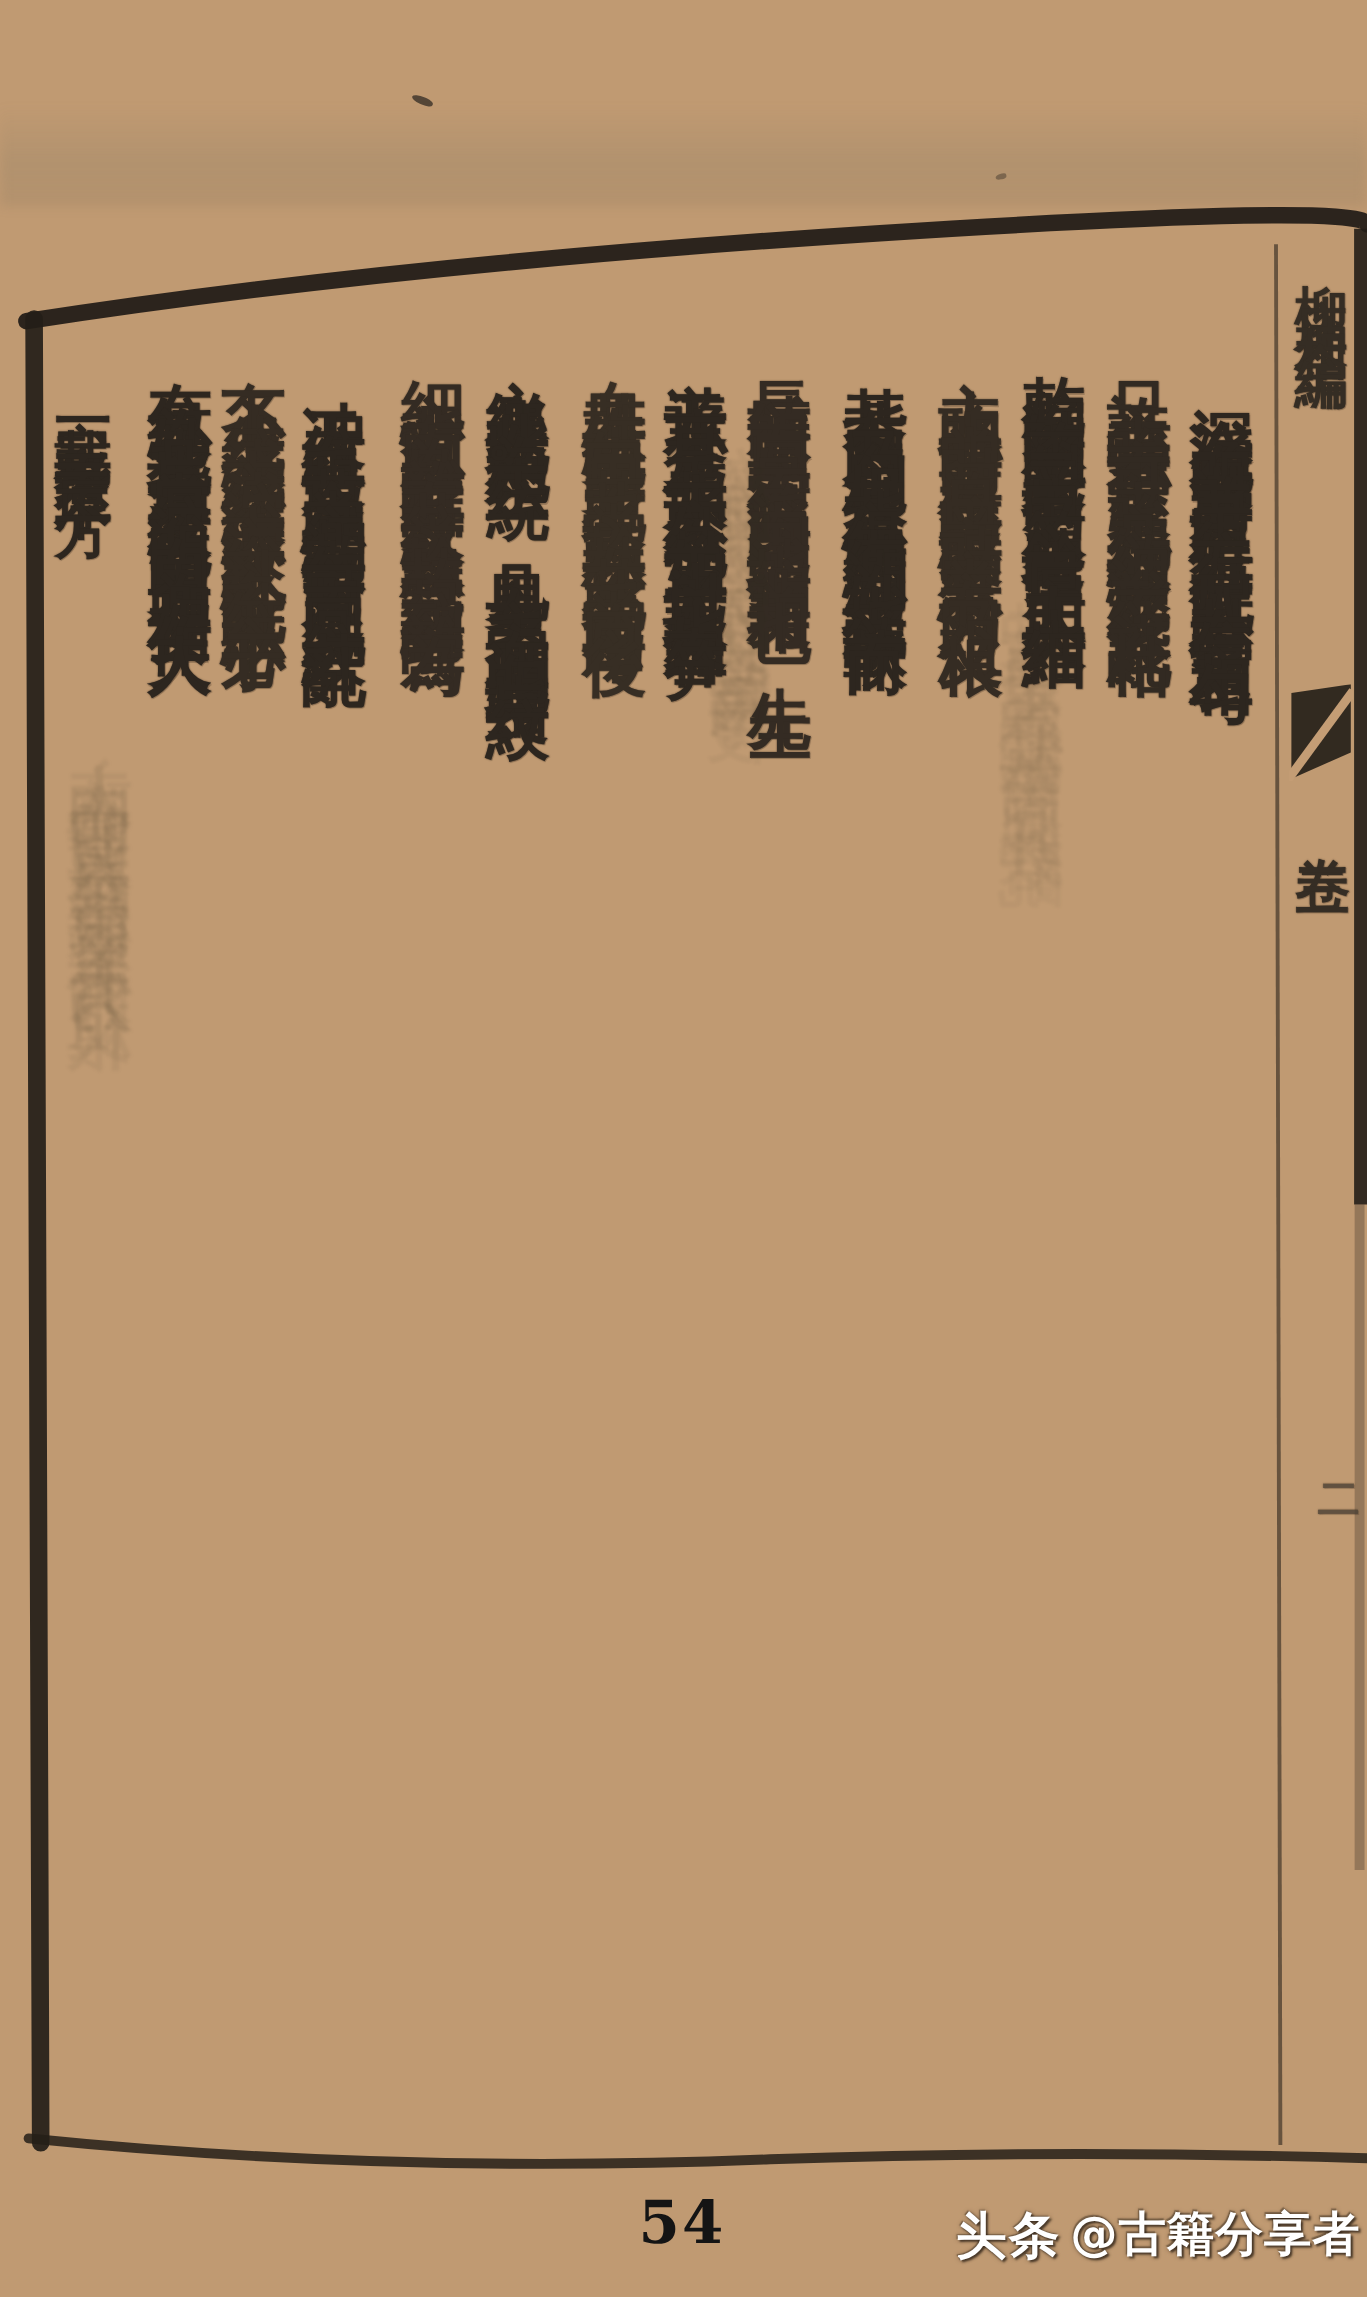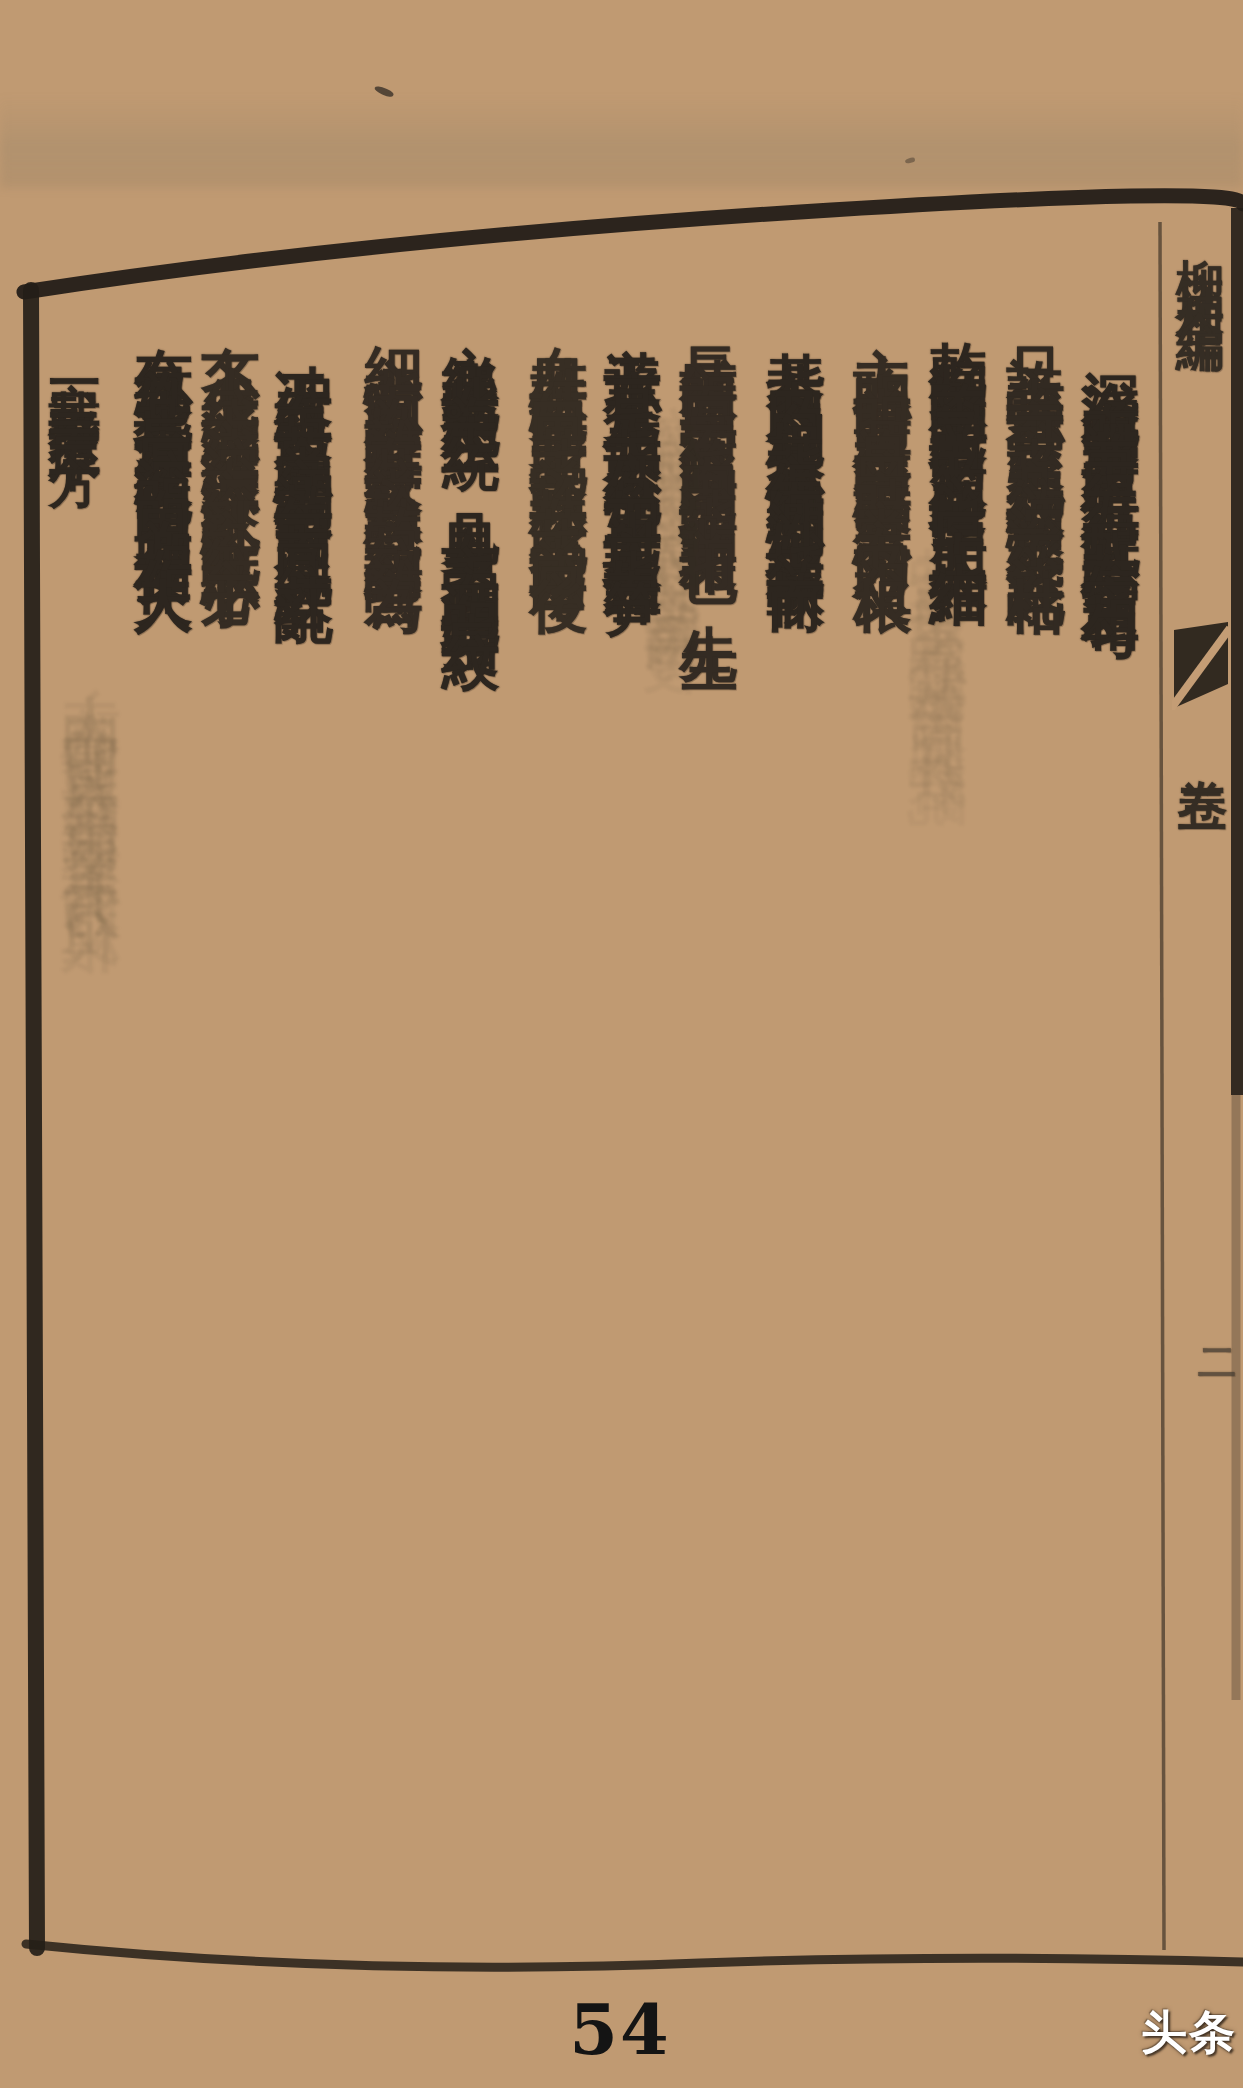--- a/index.html
+++ b/index.html
@@ -49,21 +49,21 @@
     font-weight:700;font-size:58px;line-height:62px;letter-spacing:10px;
     color:rgba(85,78,60,.09);
     transform:scaleX(-1);
     filter:blur(1.5px);
     pointer-events:none;
   }
   .frame-svg{position:absolute;left:0;top:0;}
   
   .page-num{
     position:absolute;left:560px;top:1988px;width:120px;
-    text-align:center;font-size:70px;font-weight:600;color:#141414;
+    text-align:center;font-size:54px;font-weight:600;color:#141414;
     font-family:"DejaVu Serif","Liberation Serif",serif;
     letter-spacing:2px;
   }
   .watermark{
     position:absolute;right:6px;top:2002px;
     display:flex;align-items:flex-start;gap:8px;
     font-family:"DejaVu Sans","Liberation Sans",sans-serif;
     color:#ffffff;
     text-shadow:2px 2px 2px rgba(40,30,20,.75), -1px -1px 1px rgba(40,30,20,.4), 0 0 4px rgba(60,45,30,.5);
     white-space:nowrap;
@@ -124,15 +124,16 @@
   <div class="col" style="left:363px;top:300px;opacity:.95;">細心背有肉為妙離宮有井紋當入翰林乾宮起紋到離宮為</div>
   <div class="col" style="left:273px;top:318px;">冲天紋白手起萬金掌心紅潤數年內可起不圓凡紋若亂</div>
   <div class="col" style="left:200px;top:300px;opacity:.94;">名下少成紋淺志亦淺紋深志亦深紋亂心多亂無紋心必于</div>
   <div class="col" style="left:133px;top:302px;">有紋為妙大凡指長掌厚紋深色明血明男為卿相女作夫人</div>
   <div class="col col-small" style="left:46px;top:340px;">定載一身不可不厚不方</div>
 
   <div class="page-num">54</div>
 
   <div class="watermark">
     <span class="brand">头条</span>
+    <span class="handle">@古籍分享者</span>
   </div>
 
 </div>
 
 </body></html>

